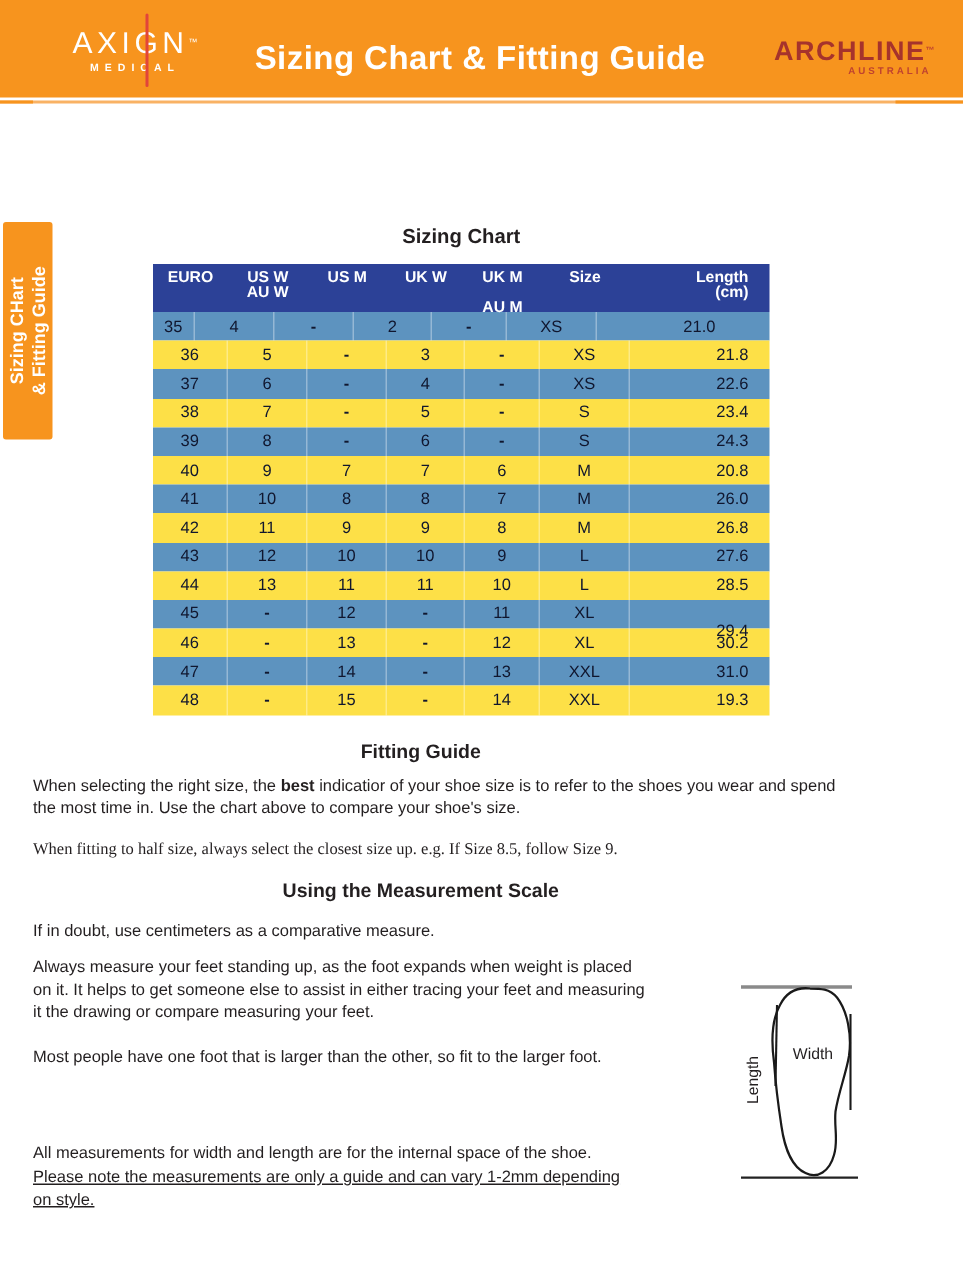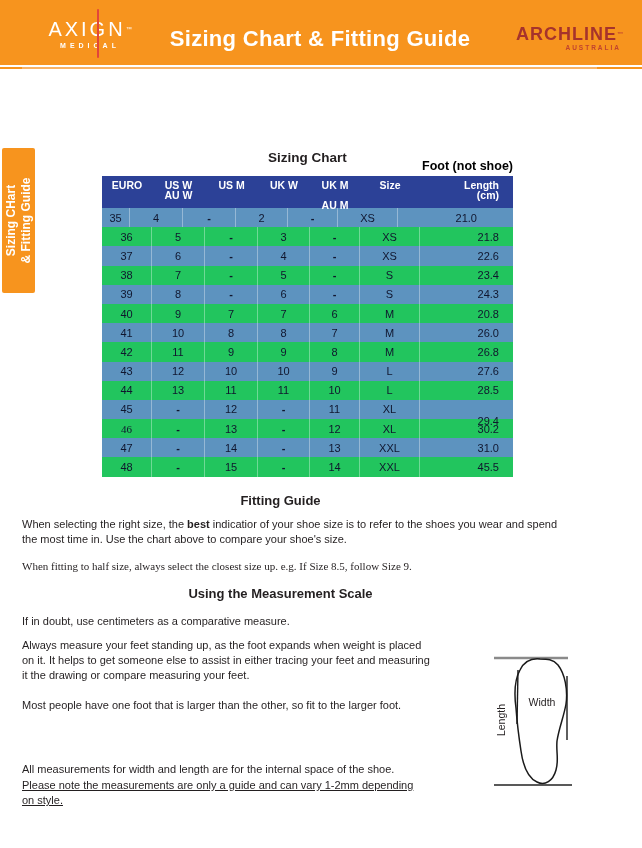--- a/index.html
+++ b/index.html
@@ -41,21 +41,21 @@
 
   
   .size-table{position:absolute;left:102px;top:176px;width:411px;}
   .thead{display:flex;height:32px;background:#2C4197;}
   .th{box-sizing:border-box;color:#fff;font-weight:bold;font-size:10.5px;line-height:10px;
       padding-top:4px;text-align:center;}
   .th-line{height:10px;}
   .th-len .th-line{text-align:right;padding-right:14px;}
   .tr{display:flex;height:19.2px;}
   .row-blue{background:#5D93BF;}
-  .row-light{background:#22c55e;}
+  .row-light{background:#fde047;}
   .td{box-sizing:border-box;font-size:11px;color:#10162E;height:100%;
       display:flex;align-items:center;justify-content:center;
       border-right:1px solid rgba(255,255,255,0.35);}
   .td:last-child{border-right:none;}
   .td-len{justify-content:flex-end;padding-right:14px;}
 
   
   .h2{position:absolute;left:0;width:561px;text-align:center;font-size:13px;font-weight:bold;color:#231F20;}
   .para{position:absolute;left:22px;font-size:11px;line-height:15px;color:#231F20;white-space:nowrap;}
 
@@ -93,21 +93,20 @@
   <div class="underline-right"></div>
 
   <div class="side-tab">
     <div class="side-tab-inner">
       <div>Sizing CHart</div>
       <div>&amp; Fitting Guide</div>
     </div>
   </div>
 
   <div class="chart-title">Sizing Chart</div>
-  <div class="foot-note">Foot (not shoe)</div>
 
   <div class="size-table">
     <div class="thead">
         <div class="th" style="width: 50px;">
           <div class="th-line">EURO</div>
           <div class="th-line"></div>
           <div class="th-line"></div>
         </div>
         <div class="th" style="width: 53px;">
           <div class="th-line">US W</div>
@@ -234,21 +233,21 @@
         <div class="tr row-blue">
           <div class="td" style="width: 50px;">45</div>
           <div class="td" style="width: 53px; font-weight: bold;">-</div>
           <div class="td" style="width: 53px;">12</div>
           <div class="td" style="width: 52px; font-weight: bold;">-</div>
           <div class="td" style="width: 50px;">11</div>
           <div class="td" style="width: 60px;">XL</div>
           <div class="td td-len" style="width: 93px; margin-top: 12px;">29.4</div>
         </div>
         <div class="tr row-light">
-          <div class="td" style="width: 50px; font-family: Liberation Serif, serif;">46</div>
+          <div class="td" style="width: 50px;">46</div>
           <div class="td" style="width: 53px; font-weight: bold;">-</div>
           <div class="td" style="width: 53px;">13</div>
           <div class="td" style="width: 52px; font-weight: bold;">-</div>
           <div class="td" style="width: 50px;">12</div>
           <div class="td" style="width: 60px;">XL</div>
           <div class="td td-len" style="width: 93px;">30.2</div>
         </div>
         <div class="tr row-blue">
           <div class="td" style="width: 50px;">47</div>
           <div class="td" style="width: 53px; font-weight: bold;">-</div>
@@ -258,21 +257,21 @@
           <div class="td" style="width: 60px;">XXL</div>
           <div class="td td-len" style="width: 93px;">31.0</div>
         </div>
         <div class="tr row-light">
           <div class="td" style="width: 50px;">48</div>
           <div class="td" style="width: 53px; font-weight: bold;">-</div>
           <div class="td" style="width: 53px;">15</div>
           <div class="td" style="width: 52px; font-weight: bold;">-</div>
           <div class="td" style="width: 50px;">14</div>
           <div class="td" style="width: 60px;">XXL</div>
-          <div class="td td-len" style="width: 93px;">45.5</div>
+          <div class="td td-len" style="width: 93px;">19.3</div>
         </div>
       </div>
   </div>
 
   <div class="h2 fg-heading">Fitting Guide</div>
   <div class="para fg-p1">
     <span>When selecting the right size, the </span><b>best</b><span> indicatior of your shoe size is to refer to the shoes you wear and spend</span>
     <div>the most time in. Use the chart above to compare your shoe's size.</div>
   </div>
   <div class="para fg-p2">When fitting to half size, always select the closest size up. e.g. If Size 8.5, follow Size 9.</div>

